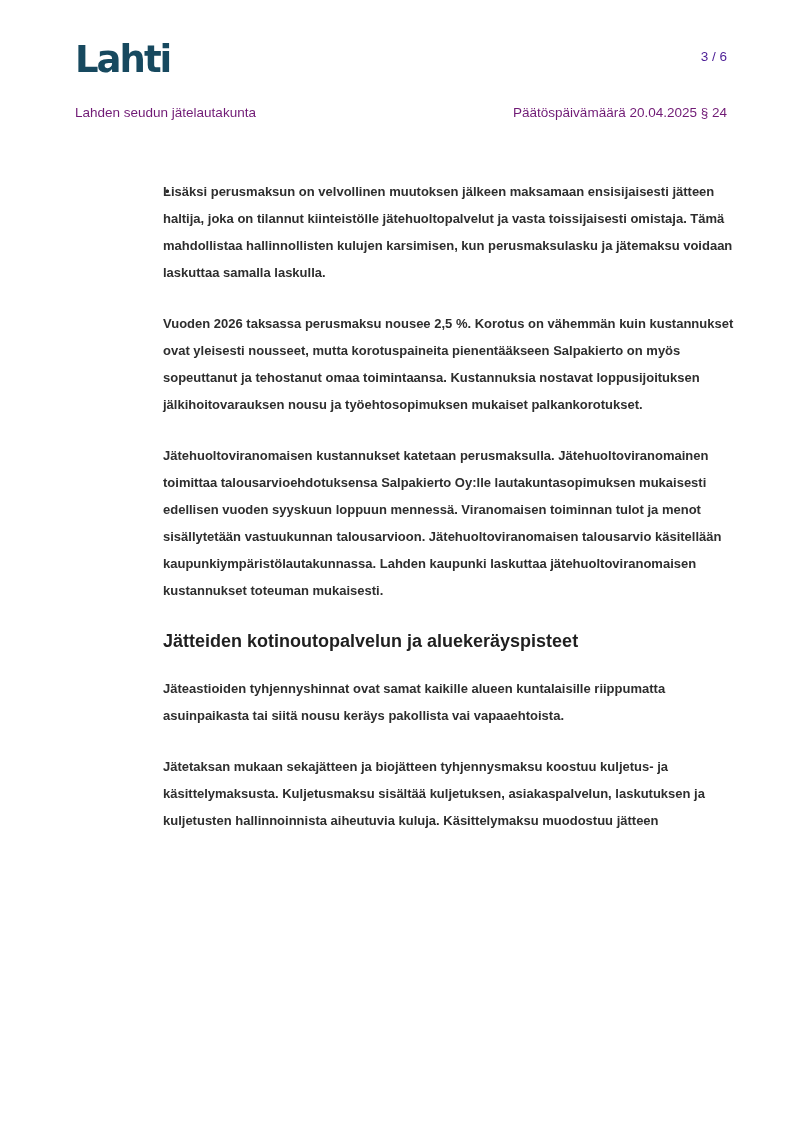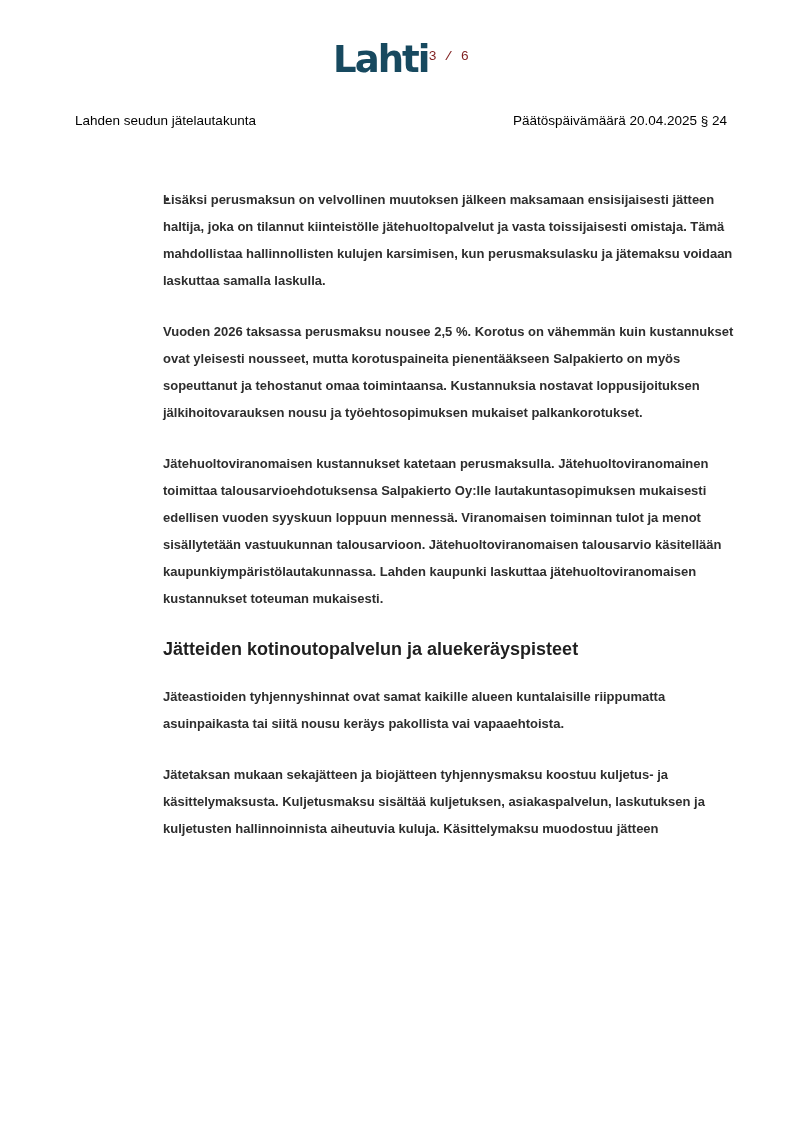--- a/index.html
+++ b/index.html
@@ -17,45 +17,44 @@
   }
   .page {
     box-sizing: border-box;
     width: 793px;
     height: 1123px;
     padding: 40px 66px 0 75px;
     background: #ffffff;
   }
   .top-row {
     display: flex;
-    justify-content: center;
+    justify-content: space-between;
     align-items: flex-start;
   }
   .logo {
     font-family: "DejaVu Sans", sans-serif;
     font-weight: bold;
     font-size: 37px;
     line-height: 40px;
     letter-spacing: -2px;
     color: #17495f;
   }
   .page-number {
     font-size: 13.5px;
     line-height: 18px;
     padding-top: 8px;
-    color: #7f1d1d;
-    font-family: Liberation Mono, monospace;
+    color: #4c1d95;
   }
   .meta-row {
     display: flex;
     justify-content: space-between;
-    margin-top: 32px;
+    margin-top: 24px;
     font-size: 13.5px;
     line-height: 18px;
-    color: #000000;
+    color: #701a75;
   }
   .content {
     margin-left: 88px;
     margin-top: 56px;
     width: 580px;
     font-size: 13px;
     line-height: 27px;
     color: #2e2e2e;
   }
   ul.bullets {

